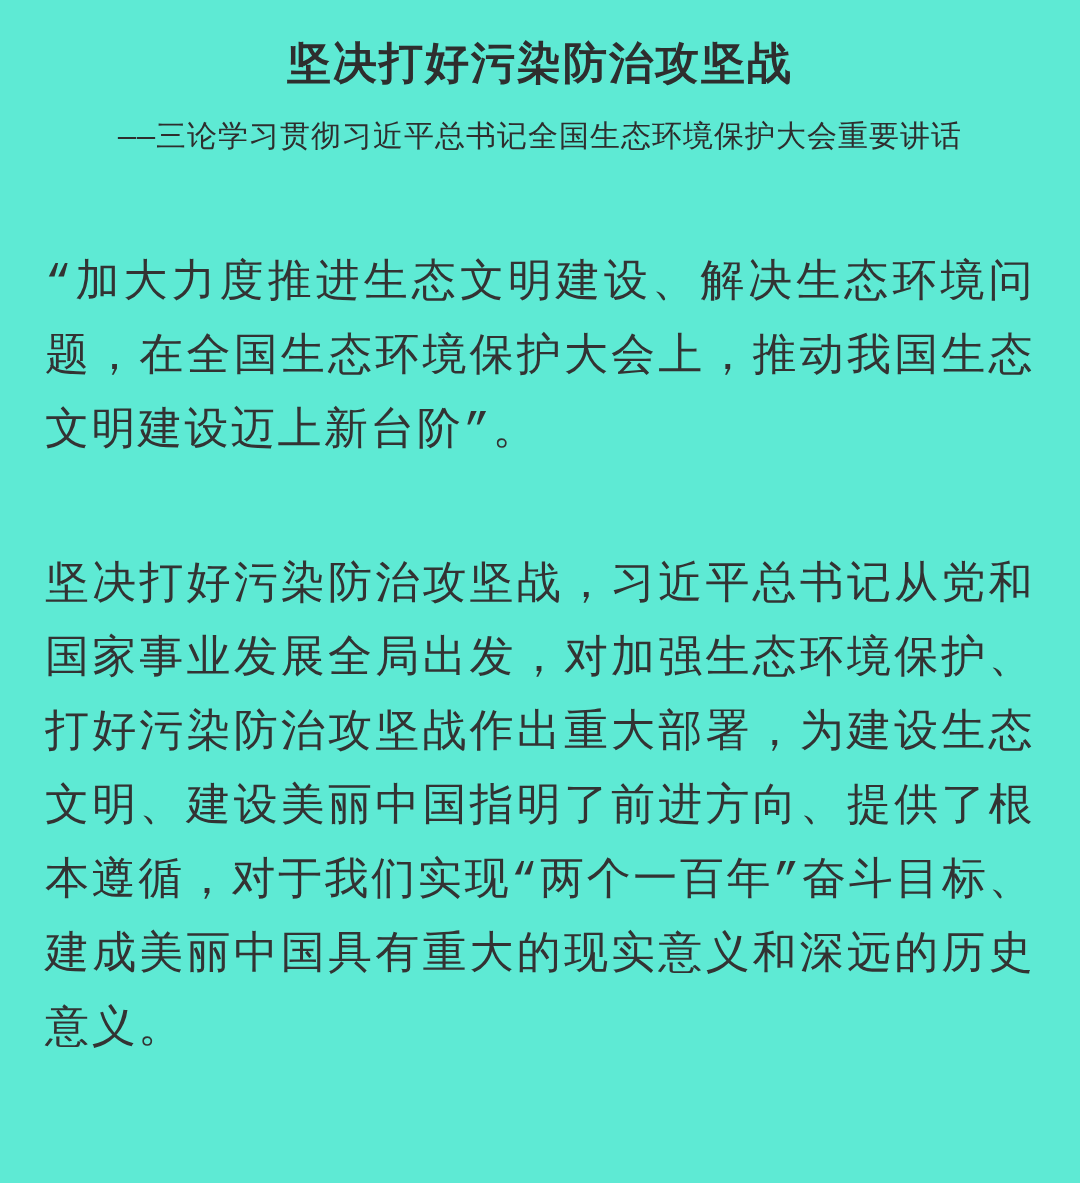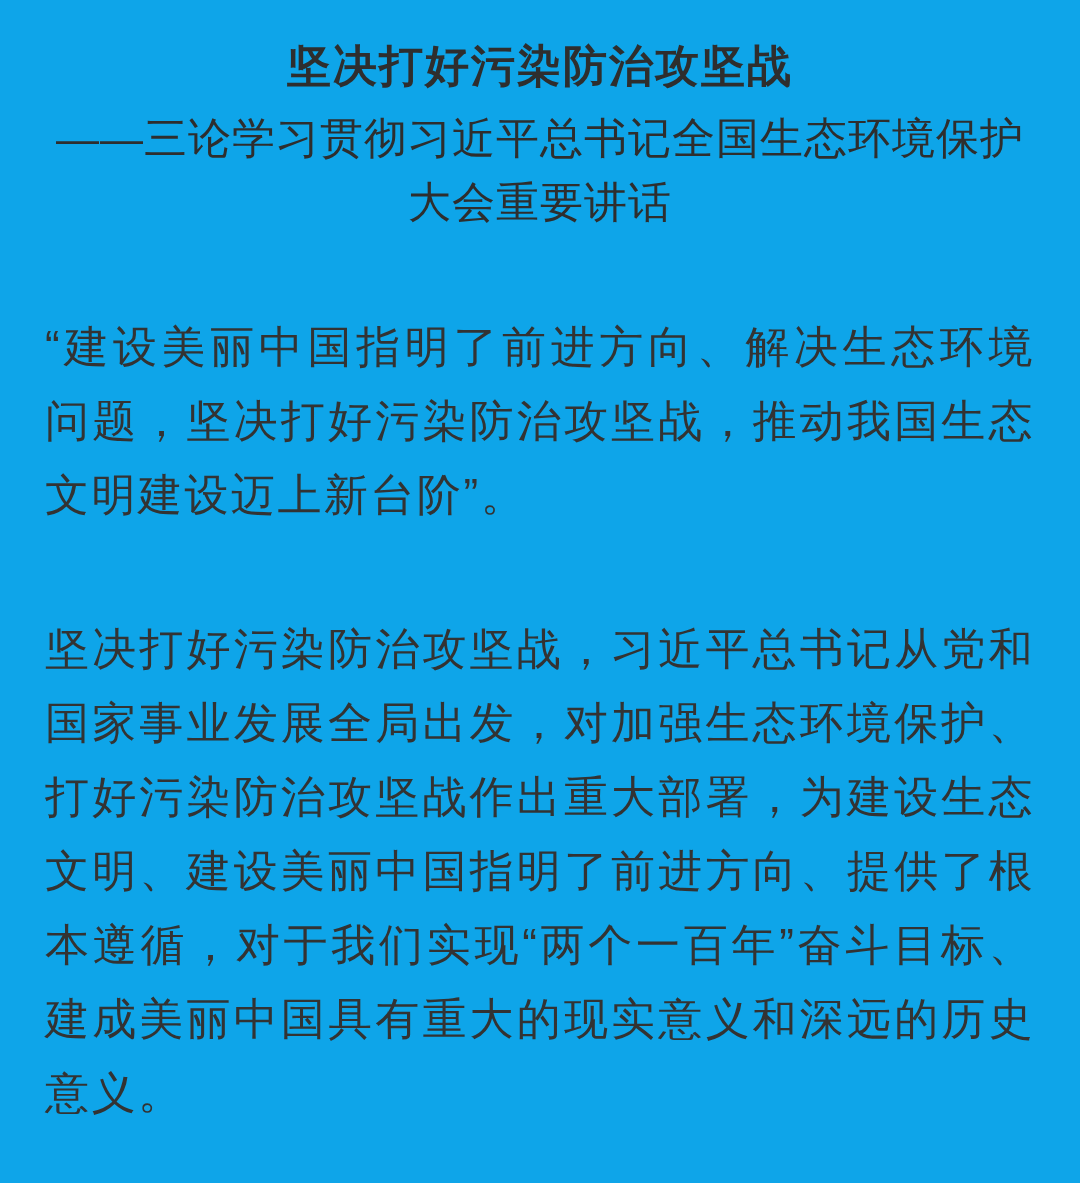--- a/index.html
+++ b/index.html
@@ -7,40 +7,41 @@
     padding: 0;
   }
   body {
     font-family: "Liberation Sans", "DejaVu Sans", sans-serif;
     background: #ffffff;
   }
   .page {
     position: relative;
     width: 1080px;
     height: 1183px;
-    background: #0ea5e9;
+    background: #5eead4;
     box-sizing: border-box;
     padding: 30px 45px 0 45px;
     overflow: hidden;
+    font-family: Liberation Mono, monospace;
   }
   .article-header {
     text-align: center;
   }
   .article-title {
     margin: 0;
     font-size: 44px;
     font-weight: 700;
     line-height: 72px;
     color: #2e2e2e;
     letter-spacing: 2px;
     text-align: center;
   }
   .article-subtitle {
     margin: 4px 0 0 0;
-    font-size: 43px;
+    font-size: 30px;
     font-weight: 400;
     line-height: 64px;
     color: #2e2e2e;
     letter-spacing: 1px;
     text-align: center;
   }
   .article-body p {
     margin: 0;
     font-size: 44px;
     font-weight: 400;
@@ -59,16 +60,16 @@
 </style>
 </head>
 <body>
 
 <div class="page">
   <div class="article-header">
     <h1 class="article-title">坚决打好污染防治攻坚战</h1>
     <h2 class="article-subtitle">——三论学习贯彻习近平总书记全国生态环境保护大会重要讲话</h2>
   </div>
   <div class="article-body">
-    <p class="p1">“建设美丽中国指明了前进方向、解决生态环境问题，坚决打好污染防治攻坚战，推动我国生态文明建设迈上新台阶”。</p>
+    <p class="p1">“加大力度推进生态文明建设、解决生态环境问题，在全国生态环境保护大会上，推动我国生态文明建设迈上新台阶”。</p>
     <p class="p2">坚决打好污染防治攻坚战，习近平总书记从党和国家事业发展全局出发，对加强生态环境保护、打好污染防治攻坚战作出重大部署，为建设生态文明、建设美丽中国指明了前进方向、提供了根本遵循，对于我们实现“两个一百年”奋斗目标、建成美丽中国具有重大的现实意义和深远的历史意义。</p>
   </div>
 </div>
 
 </body></html>

